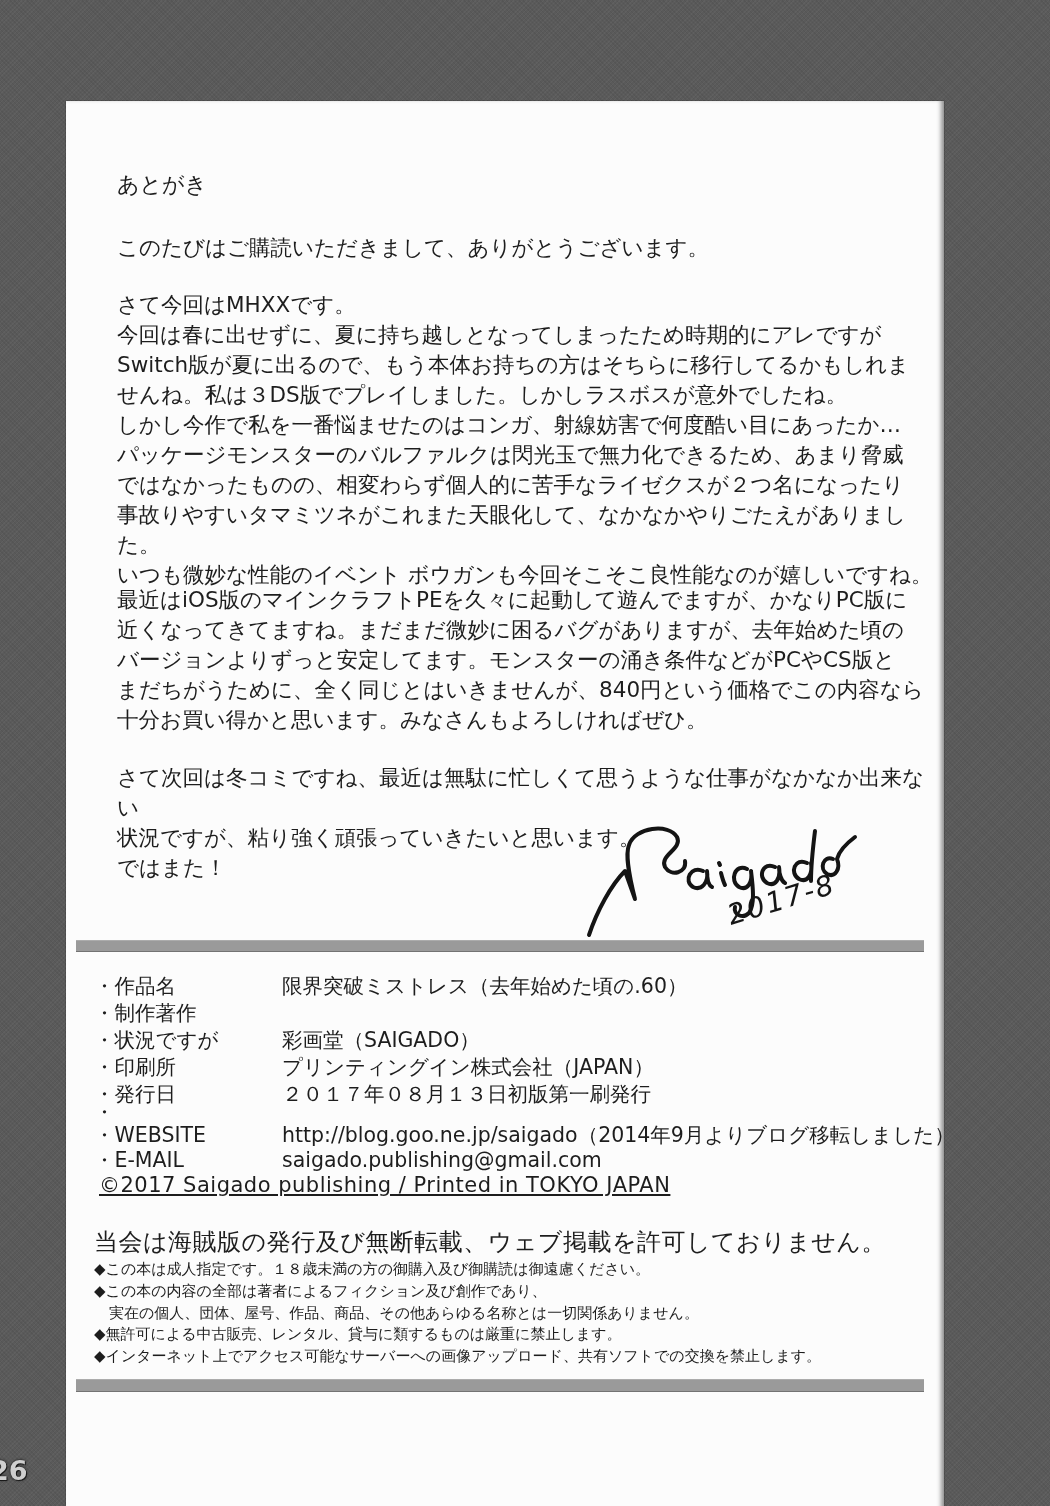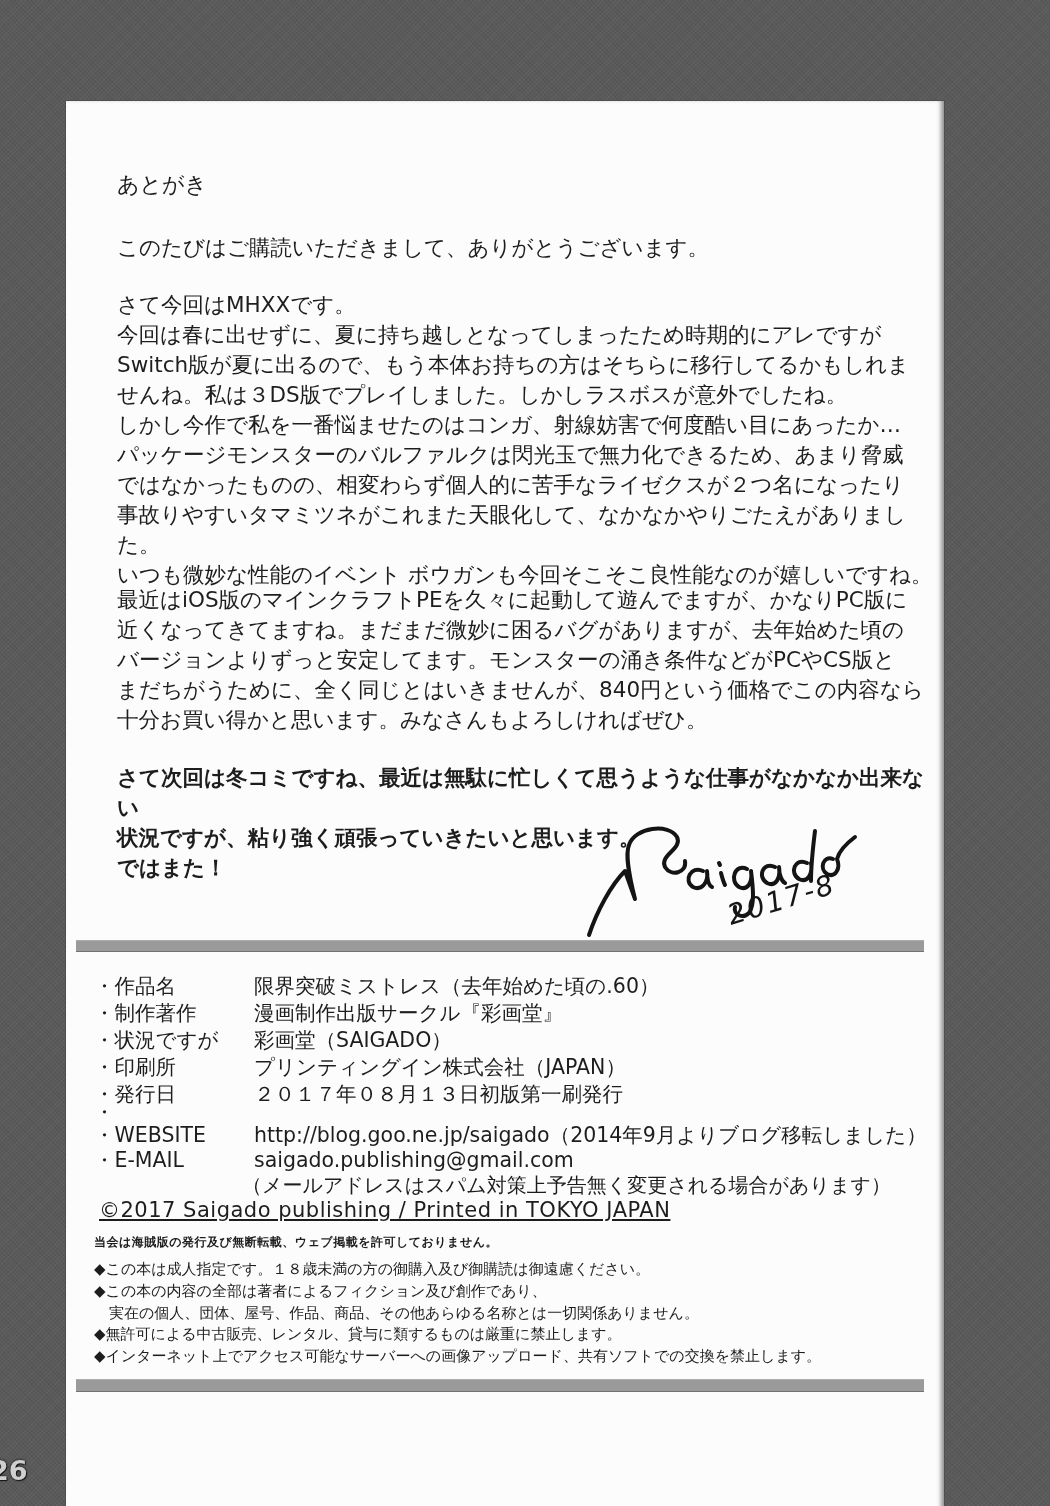--- a/index.html
+++ b/index.html
@@ -19,47 +19,47 @@
     box-shadow: inset -5px 0 4px -2px rgba(40,40,40,.5),
                 inset 0 -3px 3px -2px rgba(40,40,40,.25),
                 0 0 0 1px rgba(0,0,0,.12);
   }
   .abs { position:absolute; white-space:pre-line; }
   .heading { left:51px; top:69px; font-size:22px; line-height:30px; }
   .para { font-size:21.5px; line-height:30px; }
   #para-intro   { left:51px; top:132px; }
   #para-mhxx    { left:51px; top:189px; }
   #para-mc      { left:51px; top:484px; }
-  #para-closing { left:51px; top:662px;font-weight:bold; }
+  #para-closing { left:51px; top:662px; }
 
   .signature-svg { position:absolute; left:505px; top:718px; width:300px; height:122px; }
   .signature-svg path { stroke:#141414; stroke-width:4; fill:none;
                         stroke-linecap:round; stroke-linejoin:round; }
   .sig-date { font-size:28px; font-style:italic; letter-spacing:2px; fill:#161616;
               font-family:"DejaVu Sans","Liberation Sans",sans-serif; }
 
   .bar { position:absolute; left:10px; width:848px; height:12px;
          background:var(--bar,#9a9a9a);
          box-shadow: inset 0 1px 0 rgba(255,255,255,.18), inset 0 -1px 0 rgba(0,0,0,.25); }
   #bar-top { top:839px; }
   #bar-bottom { top:1278px; height:13px; }
 
   .colophon { position:absolute; left:28px; top:872px; font-size:20.5px; }
-  .c-row { display:flex; height:27px; line-height:27px; white-space:pre; }
+  .c-row { display:flex; height:27px; line-height:27px; white-space:pre;gap:28px; }
   .c-label { flex:0 0 160px; width:160px; }
 
   .lone-bullet { left:28px; top:1000px; font-size:20.5px; line-height:22px; }
 
   .contact { position:absolute; left:28px; top:1022px; font-size:20.5px; }
   .contact .c-row { height:25px; line-height:25px; }
   .note-row { padding-left:148px; height:25px; line-height:25px; font-size:20px; white-space:pre; }
   .copy-row { padding-left:5px; height:25px; line-height:25px; font-size:21px;
               letter-spacing:.5px; white-space:pre;text-decoration:underline; }
 
-  .warning-heading { left:28px; top:1128px; font-size:12px; font-weight:bold;
+  .warning-heading { left:28px; top:1128px; font-size:24px; font-weight:normal;
                      letter-spacing:.5px; line-height:26px; }
   .warning-items { left:28px; top:1158px; font-size:15px; line-height:21.8px; }
 
   .pagenum { position:absolute; left:-10px; top:1455px; font-size:27px; font-weight:bold;
              color:#cfcfcf; text-shadow:0 0 3px rgba(0,0,0,.85), 1px 1px 0 rgba(30,30,30,.9); }
 </style>
 </head>
 <body>
 
 <div class="page">
@@ -101,21 +101,20 @@
 
   <div class="bar" id="bar-top"></div>
 
   <div class="colophon">
     <div class="c-row">
       <span class="c-label">・作品名</span>
       <span class="c-value">限界突破ミストレス（去年始めた頃の.60）</span>
     </div>
     <div class="c-row">
       <span class="c-label">・制作著作</span>
-      <span class="c-value">漫画制作出版サークル『彩画堂』</span>
     </div>
     <div class="c-row">
       <span class="c-label">・状況ですが</span>
       <span class="c-value">彩画堂（SAIGADO）</span>
     </div>
     <div class="c-row">
       <span class="c-label">・印刷所</span>
       <span class="c-value">プリンティングイン株式会社（JAPAN）</span>
     </div>
     <div class="c-row">
@@ -128,21 +127,20 @@
 
   <div class="contact">
     <div class="c-row">
       <span class="c-label">・WEBSITE</span>
       <span class="c-value">http://blog.goo.ne.jp/saigado（2014年9月よりブログ移転しました）</span>
     </div>
     <div class="c-row">
       <span class="c-label">・E-MAIL</span>
       <span class="c-value">saigado.publishing@gmail.com</span>
     </div>
-    <div class="note-row">（メールアドレスはスパム対策上予告無く変更される場合があります）</div>
     <div class="copy-row">©2017 Saigado publishing / Printed in TOKYO JAPAN</div>
   </div>
 
   <div class="abs warning-heading">当会は海賊版の発行及び無断転載、ウェブ掲載を許可しておりません。</div>
 
   <div class="abs warning-items">◆この本は成人指定です。１８歳未満の方の御購入及び御購読は御遠慮ください。
 ◆この本の内容の全部は著者によるフィクション及び創作であり、
 　実在の個人、団体、屋号、作品、商品、その他あらゆる名称とは一切関係ありません。
 ◆無許可による中古販売、レンタル、貸与に類するものは厳重に禁止します。
 ◆インターネット上でアクセス可能なサーバーへの画像アップロード、共有ソフトでの交換を禁止します。</div>

